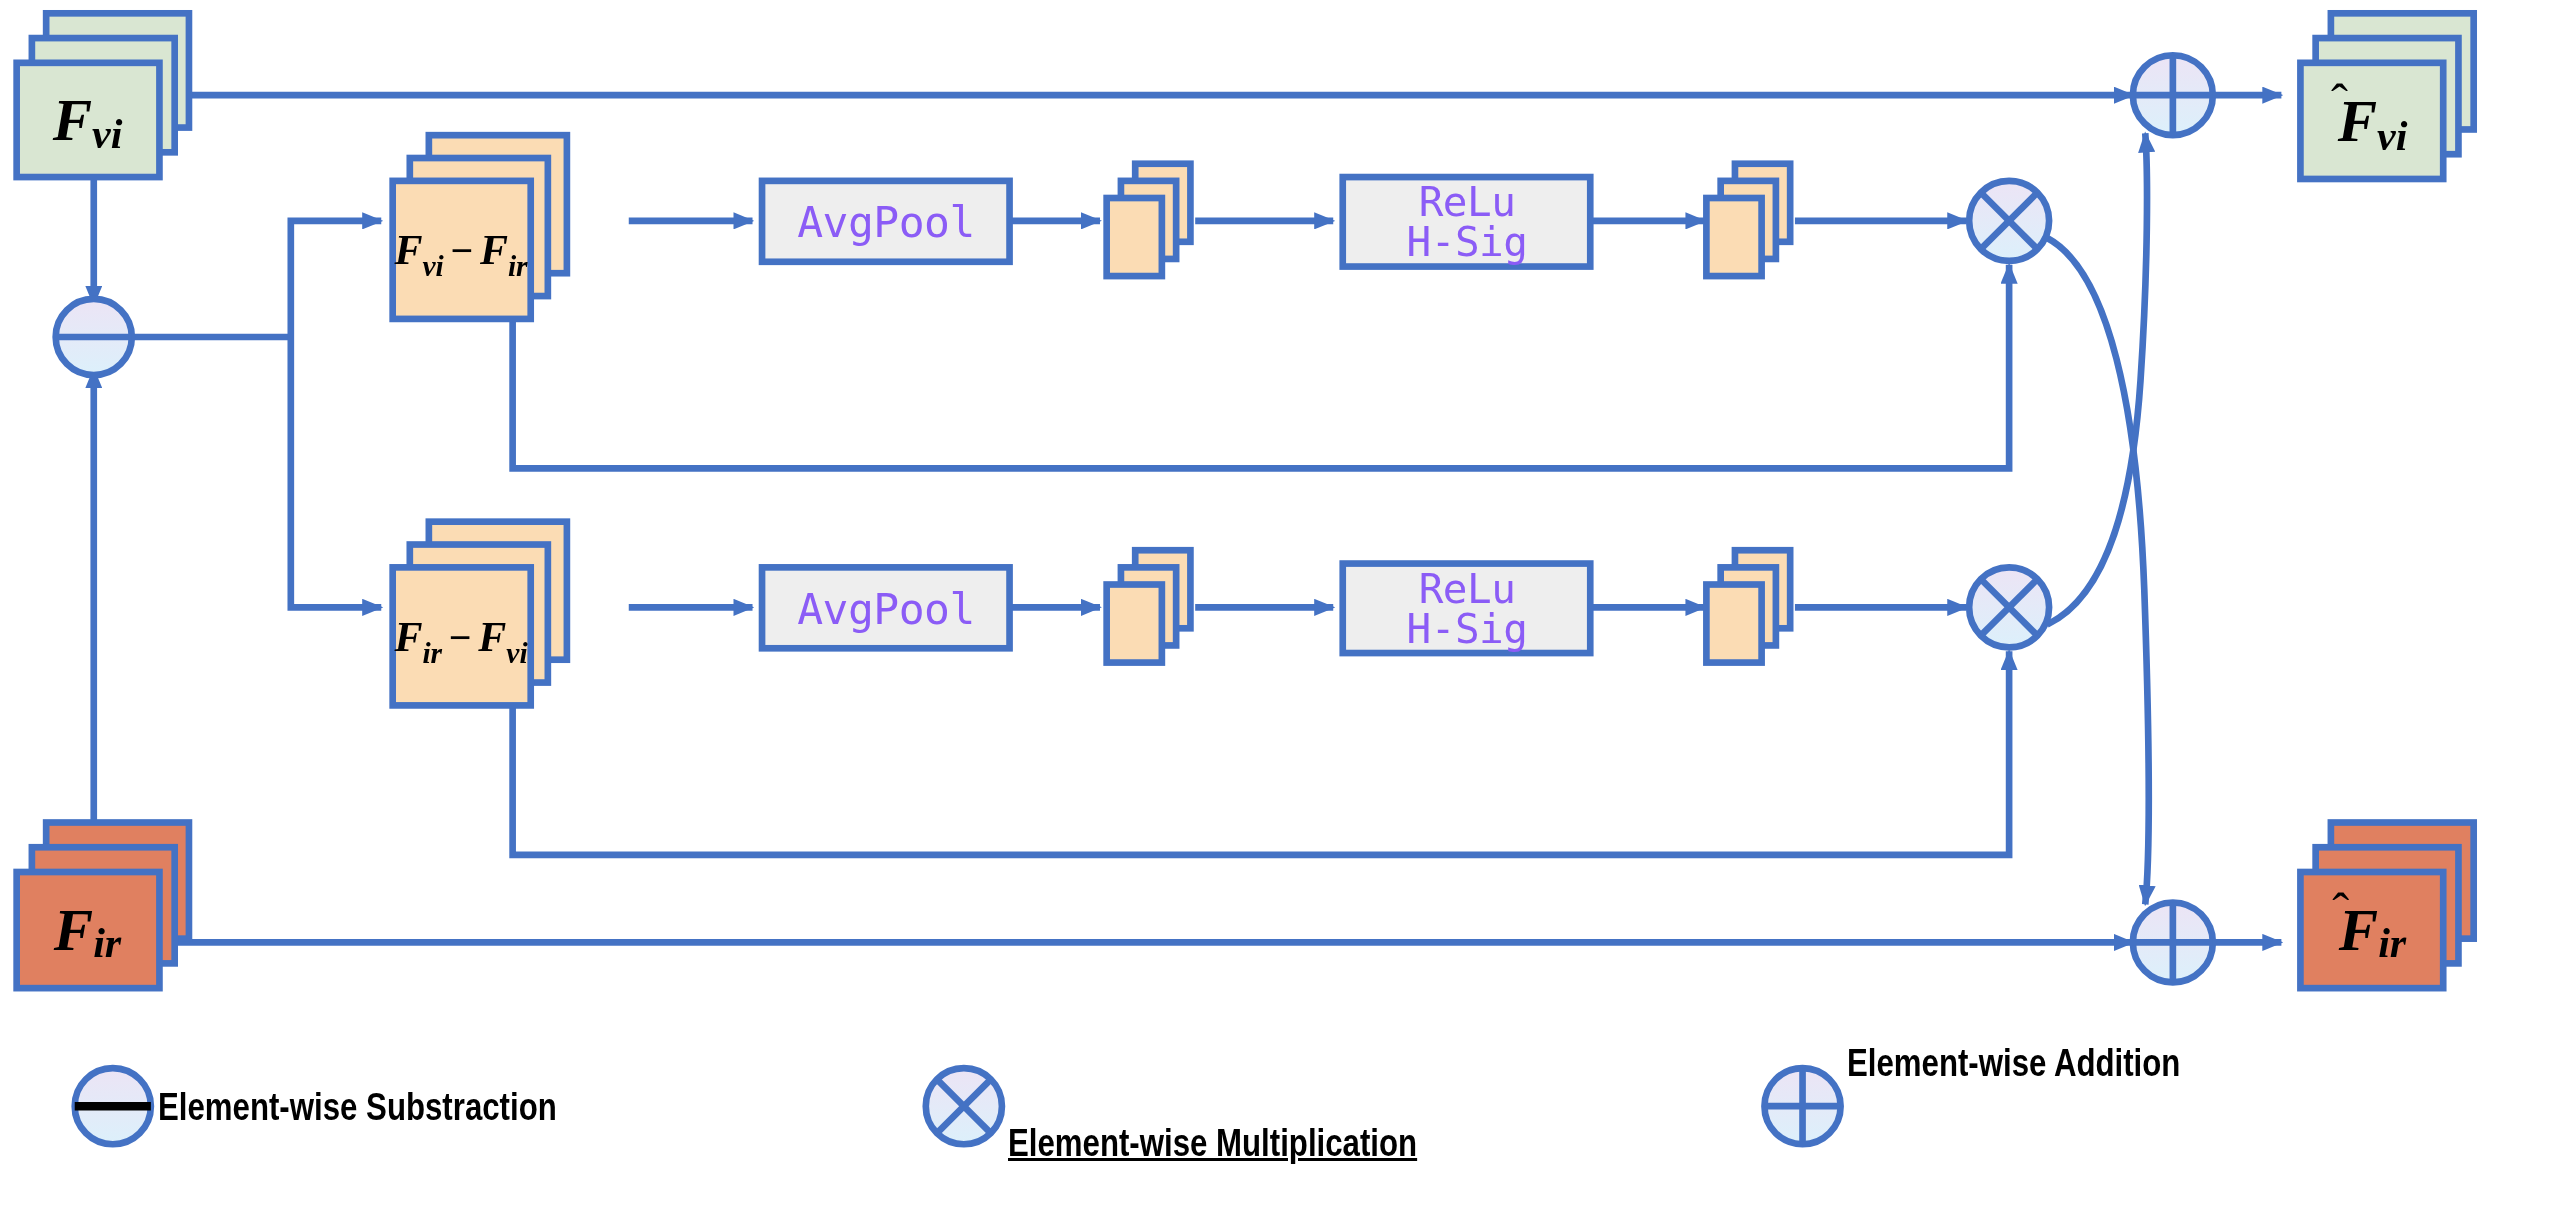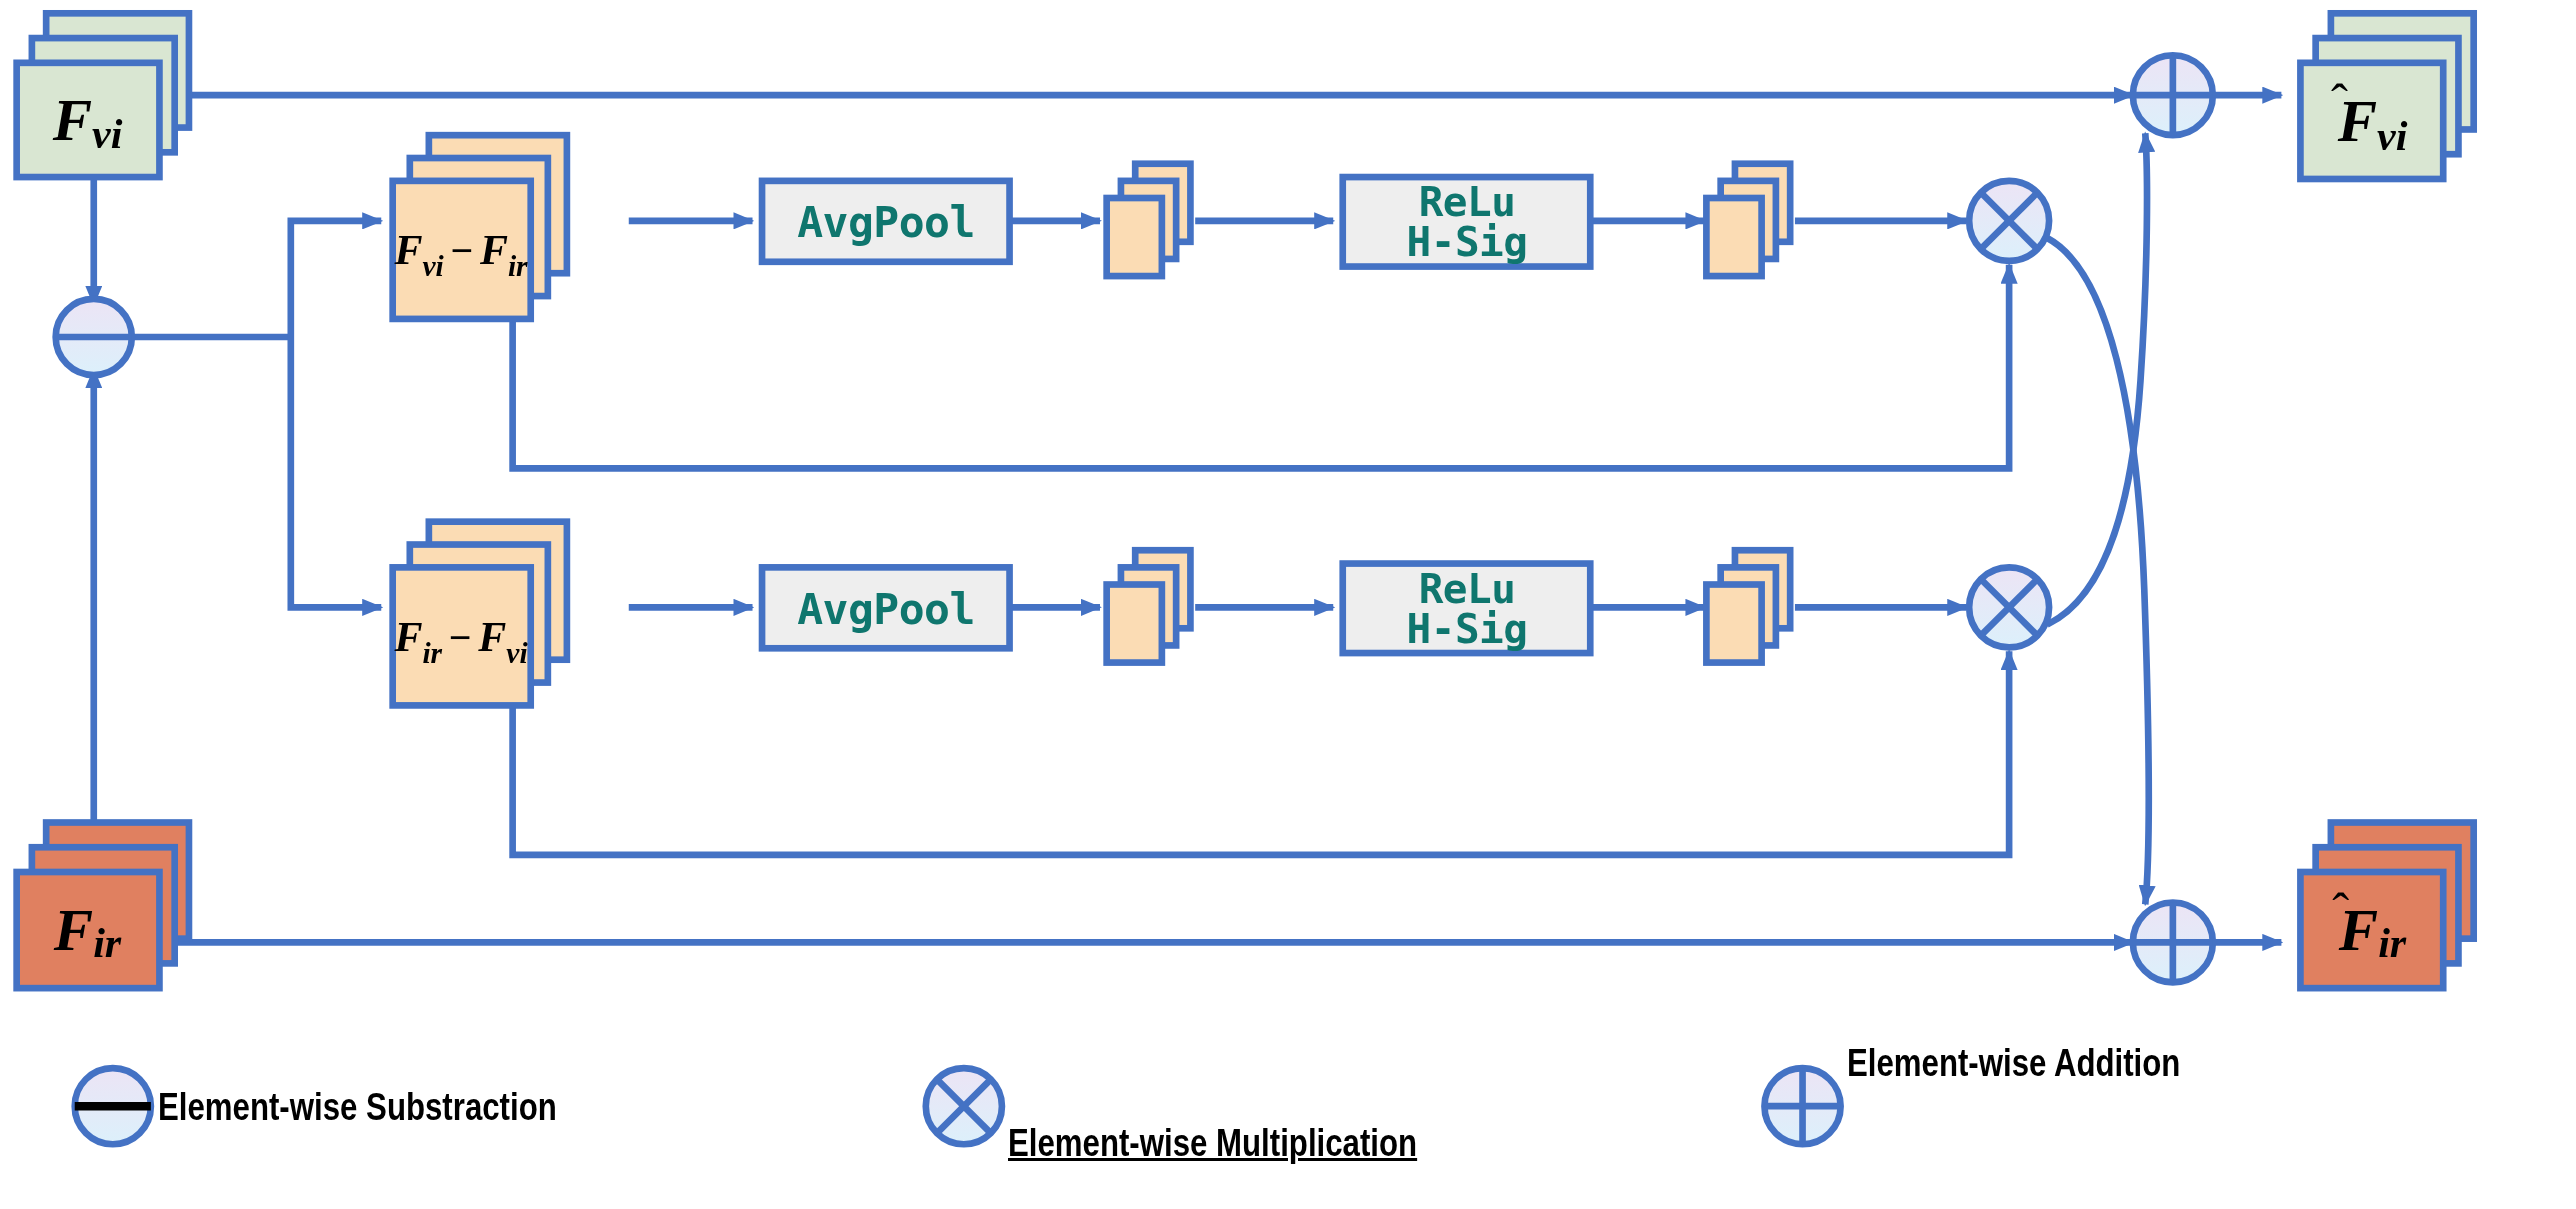--- a/index.html
+++ b/index.html
@@ -3,21 +3,21 @@
 <meta charset="utf-8">
 <style>
   html,body{margin:0;padding:0;background:#fff;}
   body{width:2576px;height:1209px;position:relative;overflow:hidden;
        font-family:"Liberation Sans",sans-serif;}
   #stage{position:absolute;left:0;top:0;width:2576px;height:1209px;}
   svg.layer{position:absolute;left:0;top:0;width:2576px;height:1209px;overflow:visible;}
   .txt{position:absolute;display:flex;align-items:center;justify-content:center;
        white-space:nowrap;pointer-events:none;}
   .serif-it{font-family:"Liberation Serif",serif;font-style:italic;font-weight:bold;color:#000;}
-  .mono{font-family:"DejaVu Sans Mono",monospace;font-weight:bold;color:#0f766e;letter-spacing:-0.5px;}
+  .mono{font-family:"DejaVu Sans Mono",monospace;font-weight:normal;color:#8b5cf6;letter-spacing:-0.5px;}
   .legend-txt{font-family:"Liberation Sans",sans-serif;font-weight:bold;color:#000;
               font-size:39px;transform:scaleX(0.80);transform-origin:left center;}
   .lgwrap{position:absolute;display:flex;align-items:center;}
 </style>
 </head>
 <body>
 
 <div id="stage">
 
   <svg class="layer" viewBox="0 0 2705 1270">

